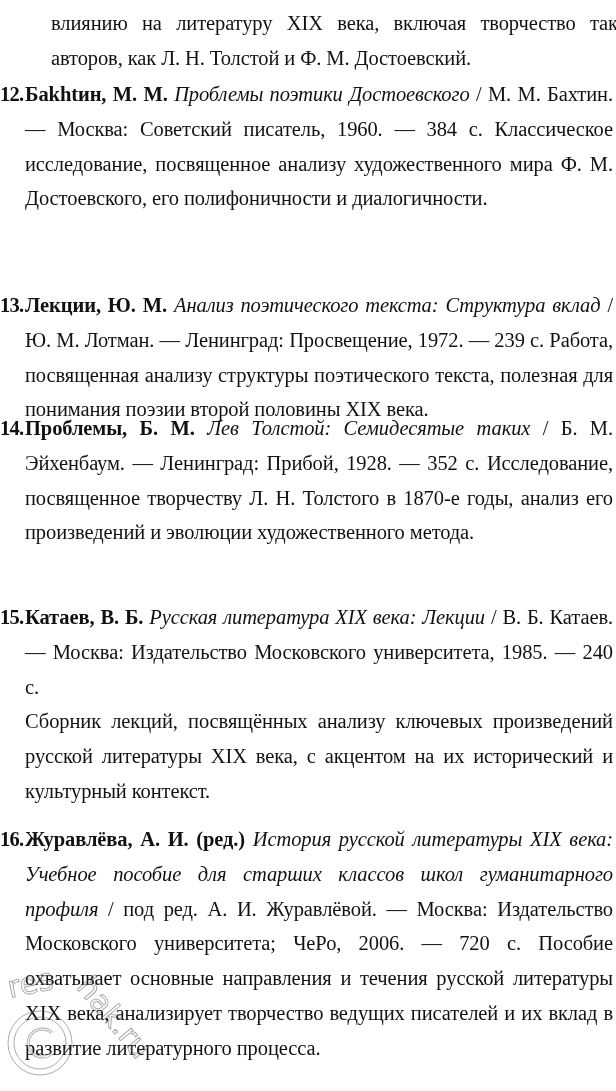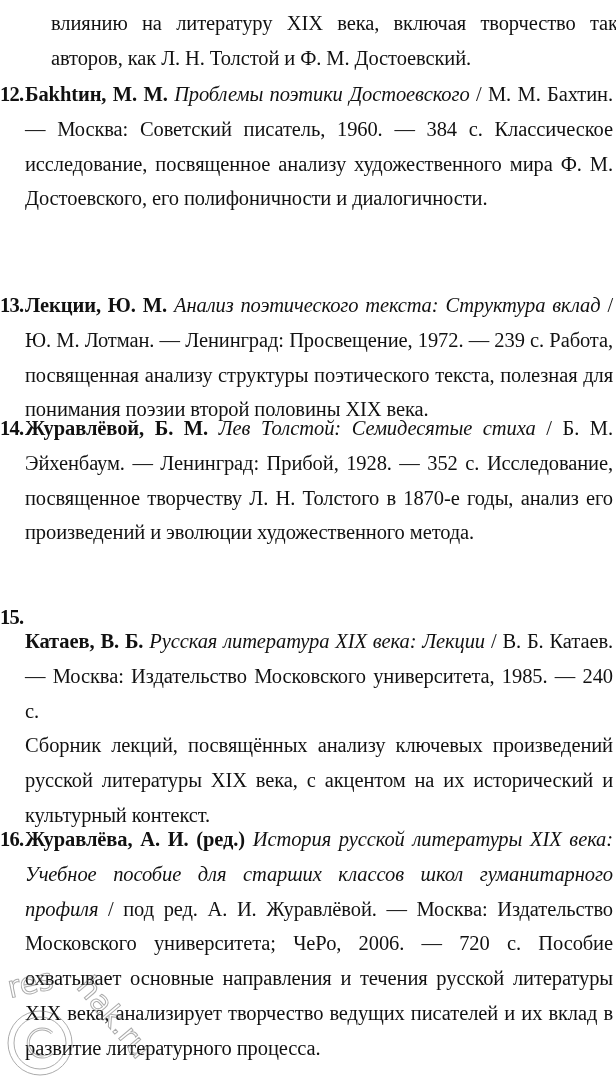--- a/index.html
+++ b/index.html
@@ -18,21 +18,21 @@
   .num {
     position: absolute; left: 0; top: 0; width: 25px;
     font-size: 20.5px; line-height: 34.8px; letter-spacing: -0.8px; font-weight: bold;
   }
   .body {
     margin-left: 25px; font-size: 20.5px; line-height: 34.8px;
     text-align: justify; letter-spacing: -0.1px;
   }
   .b { font-weight: bold; }
   .i { font-style: italic; }
-  .last-justify { text-align-last: justify; display: block; margin-top: 24px; }
+  .last-justify { text-align-last: justify; display: block; }
   .watermark {
     position: absolute; left: 2px; top: 955px; width: 150px; height: 130px;
     pointer-events: none; opacity: 0.55;
   }
 </style>
 </head>
 <body>
 
 <div class="page">
 
@@ -43,21 +43,21 @@
     <div class="body"><span class="b">Бakhtин, М. М.</span> <span class="i">Проблемы поэтики Достоевского</span><span> / М. М. Бахтин. — Москва: Советский писатель, 1960. — 384 с. Классическое исследование, посвященное анализу художественного мира Ф. М. Достоевского, его полифоничности и диалогичности.</span></div>
   </div>
 
   <div class="entry" style="top:264px;margin-top:24px;">
     <span class="num">13.</span>
     <div class="body"><span class="b">Лекции, Ю. М.</span> <span class="i">Анализ поэтического текста: Структура вклад</span><span> / Ю. М. Лотман. — Ленинград: Просвещение, 1972. — 239 с. Работа, посвященная анализу структуры поэтического текста, полезная для понимания поэзии второй половины XIX века.</span></div>
   </div>
 
   <div class="entry" style="top:403px;margin-top:8px;">
     <span class="num">14.</span>
-    <div class="body"><span class="b">Журавлёвой, Б. М.</span> <span class="i">Лев Толстой: Семидесятые стиха</span><span> / Б. М. Эйхенбаум. — Ленинград: Прибой, 1928. — 352 с. Исследование, посвященное творчеству Л. Н. Толстого в 1870-е годы, анализ его произведений и эволюции художественного метода.</span></div>
+    <div class="body"><span class="b">Проблемы, Б. М.</span> <span class="i">Лев Толстой: Семидесятые таких</span><span> / Б. М. Эйхенбаум. — Ленинград: Прибой, 1928. — 352 с. Исследование, посвященное творчеству Л. Н. Толстого в 1870-е годы, анализ его произведений и эволюции художественного метода.</span></div>
   </div>
 
   <div class="entry" style="top:600px;">
     <span class="num">15.</span>
     <div class="body"><span class="last-justify"><span class="b">Катаев, В. Б.</span> <span class="i">Русская литература XIX века: Лекции</span><span> / В. Б. Катаев. — Москва: Издательство Московского университета, 1985. — 240 с.</span></span><span>Сборник лекций, посвящённых анализу ключевых произведений русской литературы XIX века, с акцентом на их исторический и культурный контекст.</span></div>
   </div>
 
   <div class="entry" style="top:822px;">
     <span class="num">16.</span>
     <div class="body"><span class="b">Журавлёва, А. И. (ред.)</span> <span class="i">История русской литературы XIX века: Учебное пособие для старших классов школ гуманитарного профиля</span><span> / под ред. А. И. Журавлёвой. — Москва: Издательство Московского университета; ЧеРо, 2006. — 720 с. Пособие охватывает основные направления и течения русской литературы XIX века, анализирует творчество ведущих писателей и их вклад в развитие литературного процесса.</span></div>

